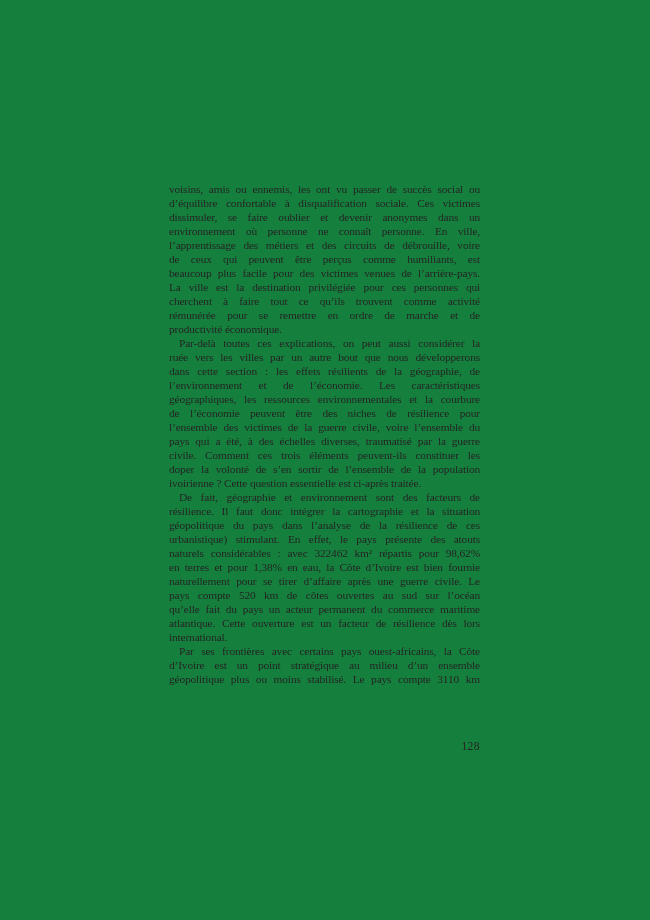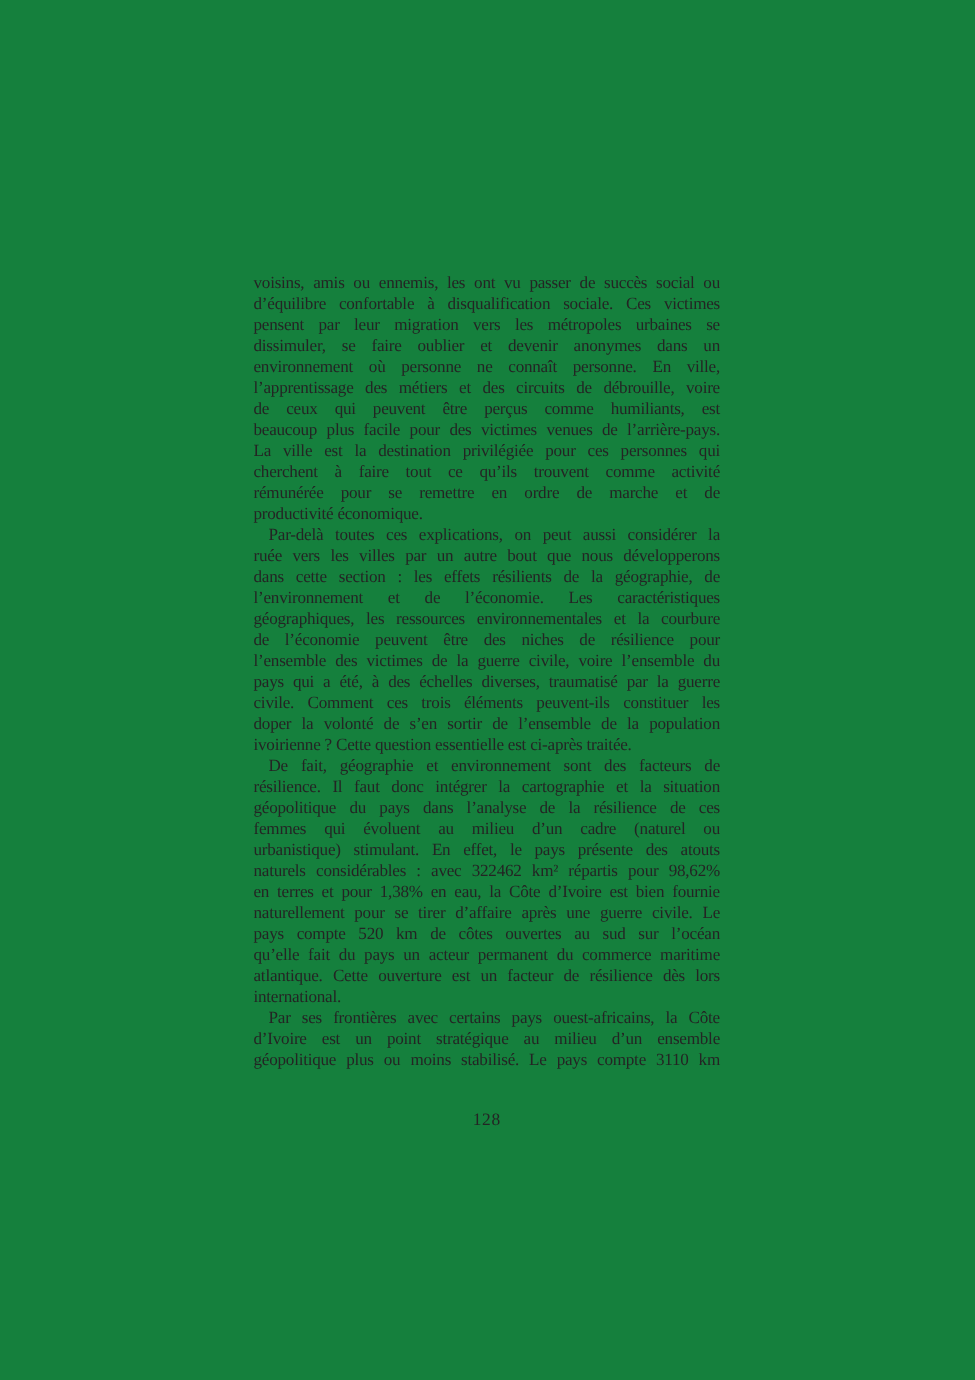--- a/index.html
+++ b/index.html
@@ -35,35 +35,34 @@
     text-align-last: left;
   }
   .line.indent {
     text-indent: 10px;
   }
   .page-number {
     position: absolute;
     left: 169px;
     top: 740px;
     width: 311px;
-    text-align: center;
+    text-align: right;
     font-size: 11.6px;
     line-height: 14px;
     color: #242424;
     letter-spacing: 0.4px;
   }
 </style>
 </head>
 <body>
 
 <div class="page">
   <div class="text-block">
       <div class="line">voisins, amis ou ennemis, les ont vu passer de succès social ou</div>
       <div class="line">d’équilibre confortable à disqualification sociale. Ces victimes</div>
-      <div class="line">pensent par leur migration vers les métropoles urbaines se</div>
       <div class="line">dissimuler, se faire oublier et devenir anonymes dans un</div>
       <div class="line">environnement où personne ne connaît personne. En ville,</div>
       <div class="line">l’apprentissage des métiers et des circuits de débrouille, voire</div>
       <div class="line">de ceux qui peuvent être perçus comme humiliants, est</div>
       <div class="line">beaucoup plus facile pour des victimes venues de l’arrière-pays.</div>
       <div class="line">La ville est la destination privilégiée pour ces personnes qui</div>
       <div class="line">cherchent à faire tout ce qu’ils trouvent comme activité</div>
       <div class="line">rémunérée pour se remettre en ordre de marche et de</div>
       <div class="line para-end">productivité économique.</div>
       <div class="line indent">Par-delà toutes ces explications, on peut aussi considérer la</div>
@@ -73,21 +72,20 @@
       <div class="line">géographiques, les ressources environnementales et la courbure</div>
       <div class="line">de l’économie peuvent être des niches de résilience pour</div>
       <div class="line">l’ensemble des victimes de la guerre civile, voire l’ensemble du</div>
       <div class="line">pays qui a été, à des échelles diverses, traumatisé par la guerre</div>
       <div class="line">civile. Comment ces trois éléments peuvent-ils constituer les</div>
       <div class="line">doper la volonté de s’en sortir de l’ensemble de la population</div>
       <div class="line para-end">ivoirienne ? Cette question essentielle est ci-après traitée.</div>
       <div class="line indent">De fait, géographie et environnement sont des facteurs de</div>
       <div class="line">résilience. Il faut donc intégrer la cartographie et la situation</div>
       <div class="line">géopolitique du pays dans l’analyse de la résilience de ces</div>
-      <div class="line">femmes qui évoluent au milieu d’un cadre (naturel ou</div>
       <div class="line">urbanistique) stimulant. En effet, le pays présente des atouts</div>
       <div class="line">naturels considérables : avec 322462 km² répartis pour 98,62%</div>
       <div class="line">en terres et pour 1,38% en eau, la Côte d’Ivoire est bien fournie</div>
       <div class="line">naturellement pour se tirer d’affaire après une guerre civile. Le</div>
       <div class="line">pays compte 520 km de côtes ouvertes au sud sur l’océan</div>
       <div class="line">qu’elle fait du pays un acteur permanent du commerce maritime</div>
       <div class="line">atlantique. Cette ouverture est un facteur de résilience dès lors</div>
       <div class="line para-end">international.</div>
       <div class="line indent">Par ses frontières avec certains pays ouest-africains, la Côte</div>
       <div class="line">d’Ivoire est un point stratégique au milieu d’un ensemble</div>

